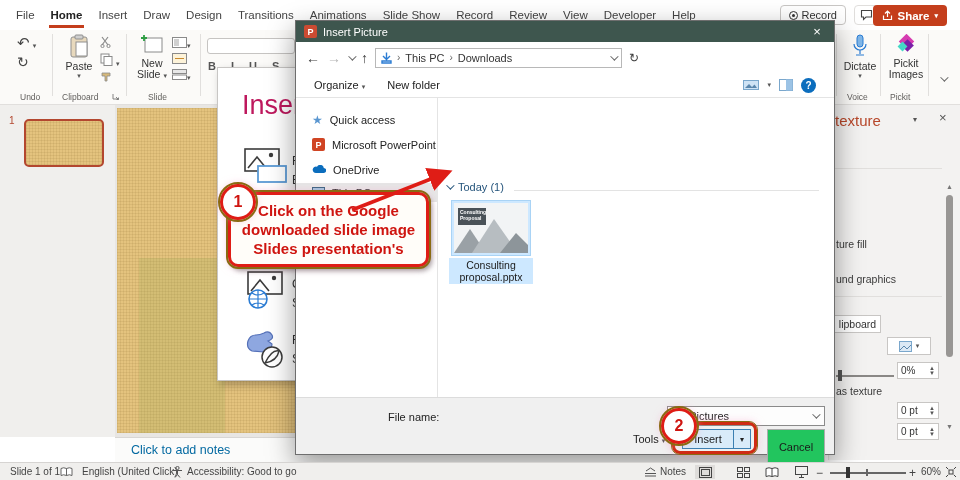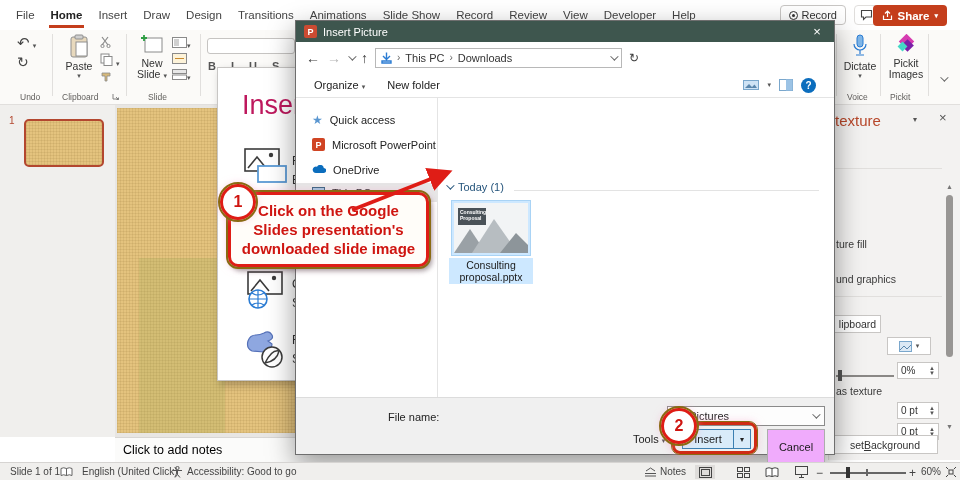--- a/index.html
+++ b/index.html
@@ -82,38 +82,38 @@
   .fn-label { position:absolute; left:92px; top:13px; color:#222; }
   .fn-input { position:absolute; left:134px; top:8px; width:226px; height:20px; border:1px solid #8a8a8a; background:#fff;
               font-size:11px; font-family:"Liberation Sans",sans-serif; padding:0 5px; color:#222; }
   .type-combo { position:absolute; left:371px; top:8px; width:158px; height:20px; border:1px solid #8a8a8a; background:#fdfdfd;
                 display:flex; align-items:center; padding:0 6px; color:#222; }
   .tools-lbl { position:absolute; left:337px; top:35px; color:#222; }
   .btn-insert { position:absolute; left:386px; top:31px; width:52px; height:20px; background:#d9ebf9; border:1px solid #3c7fb1;
                 display:flex; align-items:center; justify-content:center; color:#1a1a1a; }
   .btn-insert-split { position:absolute; left:437px; top:31px; width:18px; height:20px; background:#d9ebf9; border:1px solid #3c7fb1;
                       display:flex; align-items:center; justify-content:center; font-size:8px; color:#222; }
-  .btn-cancel { position:absolute; left:471px; top:31px; width:58px; height:36px; background:#f0abfc; border:1px solid #acacac;
+  .btn-cancel { position:absolute; left:471px; top:31px; width:58px; height:36px; background:#22c55e; border:1px solid #acacac;
                 display:flex; align-items:center; justify-content:center; color:#1a1a1a; }
   .spin { display:flex; flex-direction:column; margin-left:auto; font-size:6px; color:#555; line-height:5px; }
 
   
   .rpanel { position:absolute; left:828px; top:105px; width:132px; height:355px; background:#f3f2f1; border-left:1px solid #e1dfdd; z-index:8; }
   .rp-title { position:absolute; left:6px; top:7px; color:#b7472a; font-size:15px; white-space:nowrap; }
   .rp-divider { position:absolute; left:6px; right:18px; height:1px; background:#e1dfdd; }
   .rp-text { position:absolute; left:7px; color:#3b3b3b; font-size:10.5px; white-space:nowrap; }
   .rp-btn { position:absolute; background:#fff; border:1px solid #c8c6c4; display:flex; align-items:center; justify-content:center; color:#333; font-size:10.5px; white-space:nowrap; }
   .rp-spin { position:absolute; width:42px; height:17px; background:#fff; border:1px solid #c8c6c4; display:flex; align-items:center; padding:0 3px; font-size:10px; color:#333; }
   .scrollbar { position:absolute; right:6px; top:78px; width:9px; bottom:30px; background:#f3f2f1; }
   .scroll-thumb { position:absolute; left:1px; right:1px; top:12px; height:162px; background:#989694; border-radius:4px; }
   .scroll-arrow { position:absolute; left:0; width:9px; font-size:7px; color:#777; text-align:center; }
 
   
   .notesbar { position:absolute; left:115px; top:437px; width:715px; height:25px; background:#fbfbfa; border-top:1px solid #d8d6d4; display:flex; align-items:center; }
-  .notes-ph { margin-left:8px; color:#000000; font-size:12.5px; }
+  .notes-ph { margin-left:16px; color:#0369a1; font-size:12.5px; }
   .statusbar { position:absolute; left:0; top:462px; right:0; height:18px; background:#f0efed; border-top:1px solid #d6d4d2; font-size:10px; color:#444; z-index:12; }
   .sb { position:absolute; top:3px; white-space:nowrap; }
   .view-ico { position:absolute; top:2px; width:20px; height:14px; display:flex; align-items:center; justify-content:center; }
   .view-ico.sel { background:#dedcda; }
   .zoom-track { position:absolute; top:9px; left:830px; width:76px; height:1.5px; background:#666; }
   .zoom-thumb { position:absolute; top:4px; left:846px; width:4px; height:11px; background:#333; }
   .zoom-mid { position:absolute; top:6px; left:866px; width:1.5px; height:7px; background:#666; }
 
   
   .ann { z-index:30; }
@@ -454,25 +454,20 @@
           <span>▼</span>
         </span>
     </div>
     <div class="rp-spin" style="left:68px;top:318px">
       <span>0 pt</span>
       <span class="spin">
           <span>▲</span>
           <span>▼</span>
         </span>
     </div>
-    <div class="rp-btn" style="left:3px;top:330px;width:106px;height:19px;background:#fff">
-      <span>set </span>
-        <span style="text-decoration:underline">B</span>
-        <span>ackground</span>
-    </div>
     <div class="scrollbar">
       <span class="scroll-arrow" style="top:0">▲</span>
       <div class="scroll-thumb"></div>
       <span class="scroll-arrow" style="bottom:0">▼</span>
     </div>
   </div>
 
   <div class="notesbar">
     <span class="notes-ph">Click to add notes</span>
   </div>
@@ -533,22 +528,22 @@
   <svg class="overlay">
     <defs>
       <marker id="arrhead" markerWidth="7" markerHeight="7" refX="5" refY="3.5" orient="auto">
         <polygon points="0 0, 7 3.5, 0 7" fill="#df1d16"></polygon>
       </marker>
     </defs>
     <line x1="352" y1="210" x2="446" y2="173" stroke="#df1d16" stroke-width="3.5" marker-end="url(#arrhead)"></line>
   </svg>
   <div class="callout ann">
     <div>Click on the Google</div>
+    <div>downloaded slide image</div>
     <div>Slides presentation's</div>
-    <div>downloaded slide image</div>
   </div>
   <div class="num-circle" style="left:220px;top:184px">
     <span>1</span>
   </div>
   <div class="insert-outline ann"></div>
   <div class="num-circle" style="left:661px;top:408px">
     <span>2</span>
   </div>
 
 </div>

